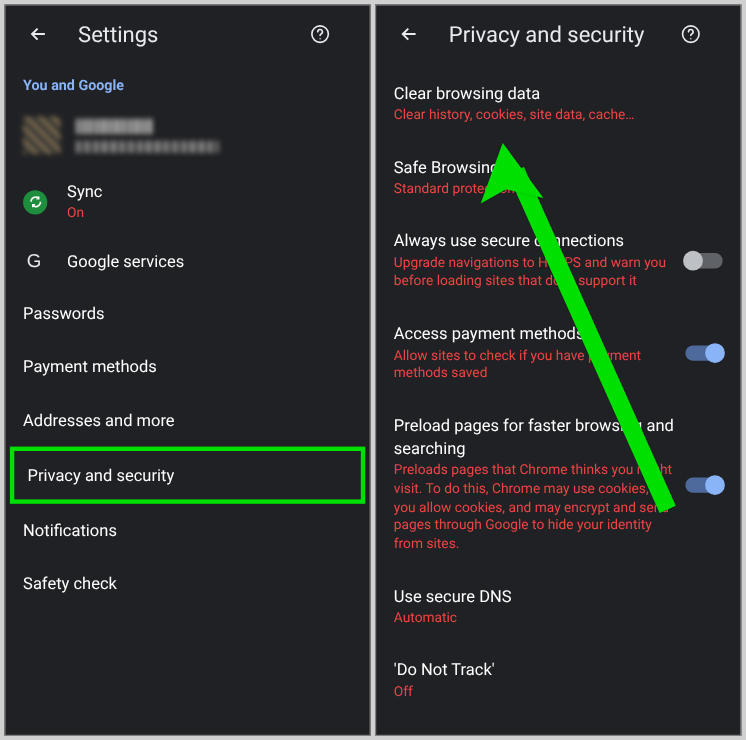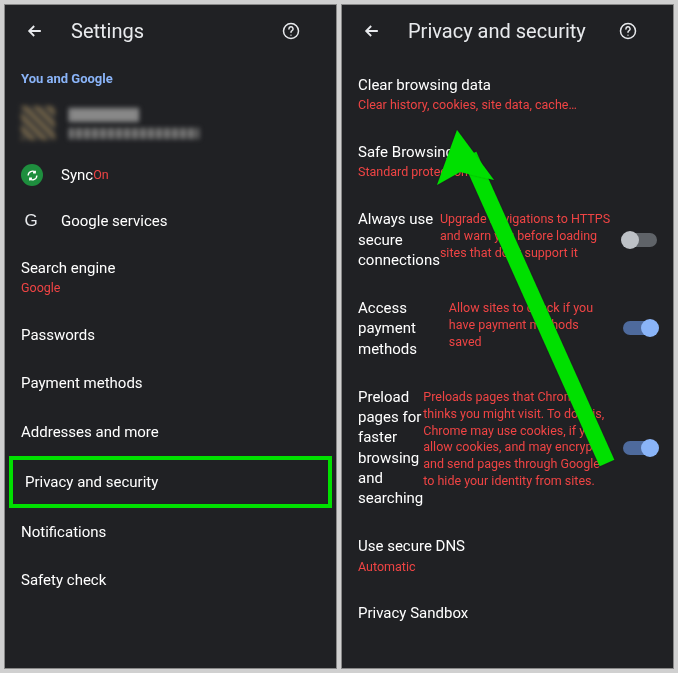--- a/index.html
+++ b/index.html
@@ -57,21 +57,21 @@
     min-height: 46px;
   }
   .row .icon-slot {
     width: 40px;
     display: flex;
     align-items: center;
   }
   .row-content {
     flex: 1;
     display: flex;
-    flex-direction: row;
+    flex-direction: column;
   }
   .row-title {
     font-size: 15px;
     color: #ffffff;
     line-height: 1.35;
   }
   .row-sub {
     font-size: 12.5px;
     color: #ef4444;
     line-height: 1.35;
@@ -202,24 +202,20 @@
   <div class="row">
     <div class="icon-slot">
       <div class="g-icon">G</div>
     </div>
     <div class="row-content">
       <div class="row-title">Google services</div>
     </div>
   </div>
 
 
-  <div class="simple-row">
-    <div class="row-title">Search engine</div>
-    <div class="row-sub">Google</div>
-  </div>
 
   <div class="simple-row">
     <div class="row-title">Passwords</div>
   </div>
 
   <div class="simple-row">
     <div class="row-title">Payment methods</div>
   </div>
 
   <div class="simple-row">
@@ -290,20 +286,24 @@
       <div class="row-sub">Preloads pages that Chrome thinks you might visit. To do this, Chrome may use cookies, if you allow cookies, and may encrypt and send pages through Google to hide your identity from sites.</div>
     </div>
     <div class="toggle on"></div>
   </div>
 
   <div class="simple-row">
     <div class="row-title">Use secure DNS</div>
     <div class="row-sub">Automatic</div>
   </div>
 
+  <div class="simple-row">
+    <div class="row-title">'Do Not Track'</div>
+    <div class="row-sub">Off</div>
+  </div>
 
   <div class="simple-row">
     <div class="row-title">Privacy Sandbox</div>
 
   </div>
 
   <svg class="arrow-svg" style="left:0; top:0;" width="335" height="500" viewBox="0 0 335 500">
     <defs>
       <filter id="sh">
           <feDropShadow dx="0" dy="0" stdDeviation="1" flood-opacity="0.3"></feDropShadow>

